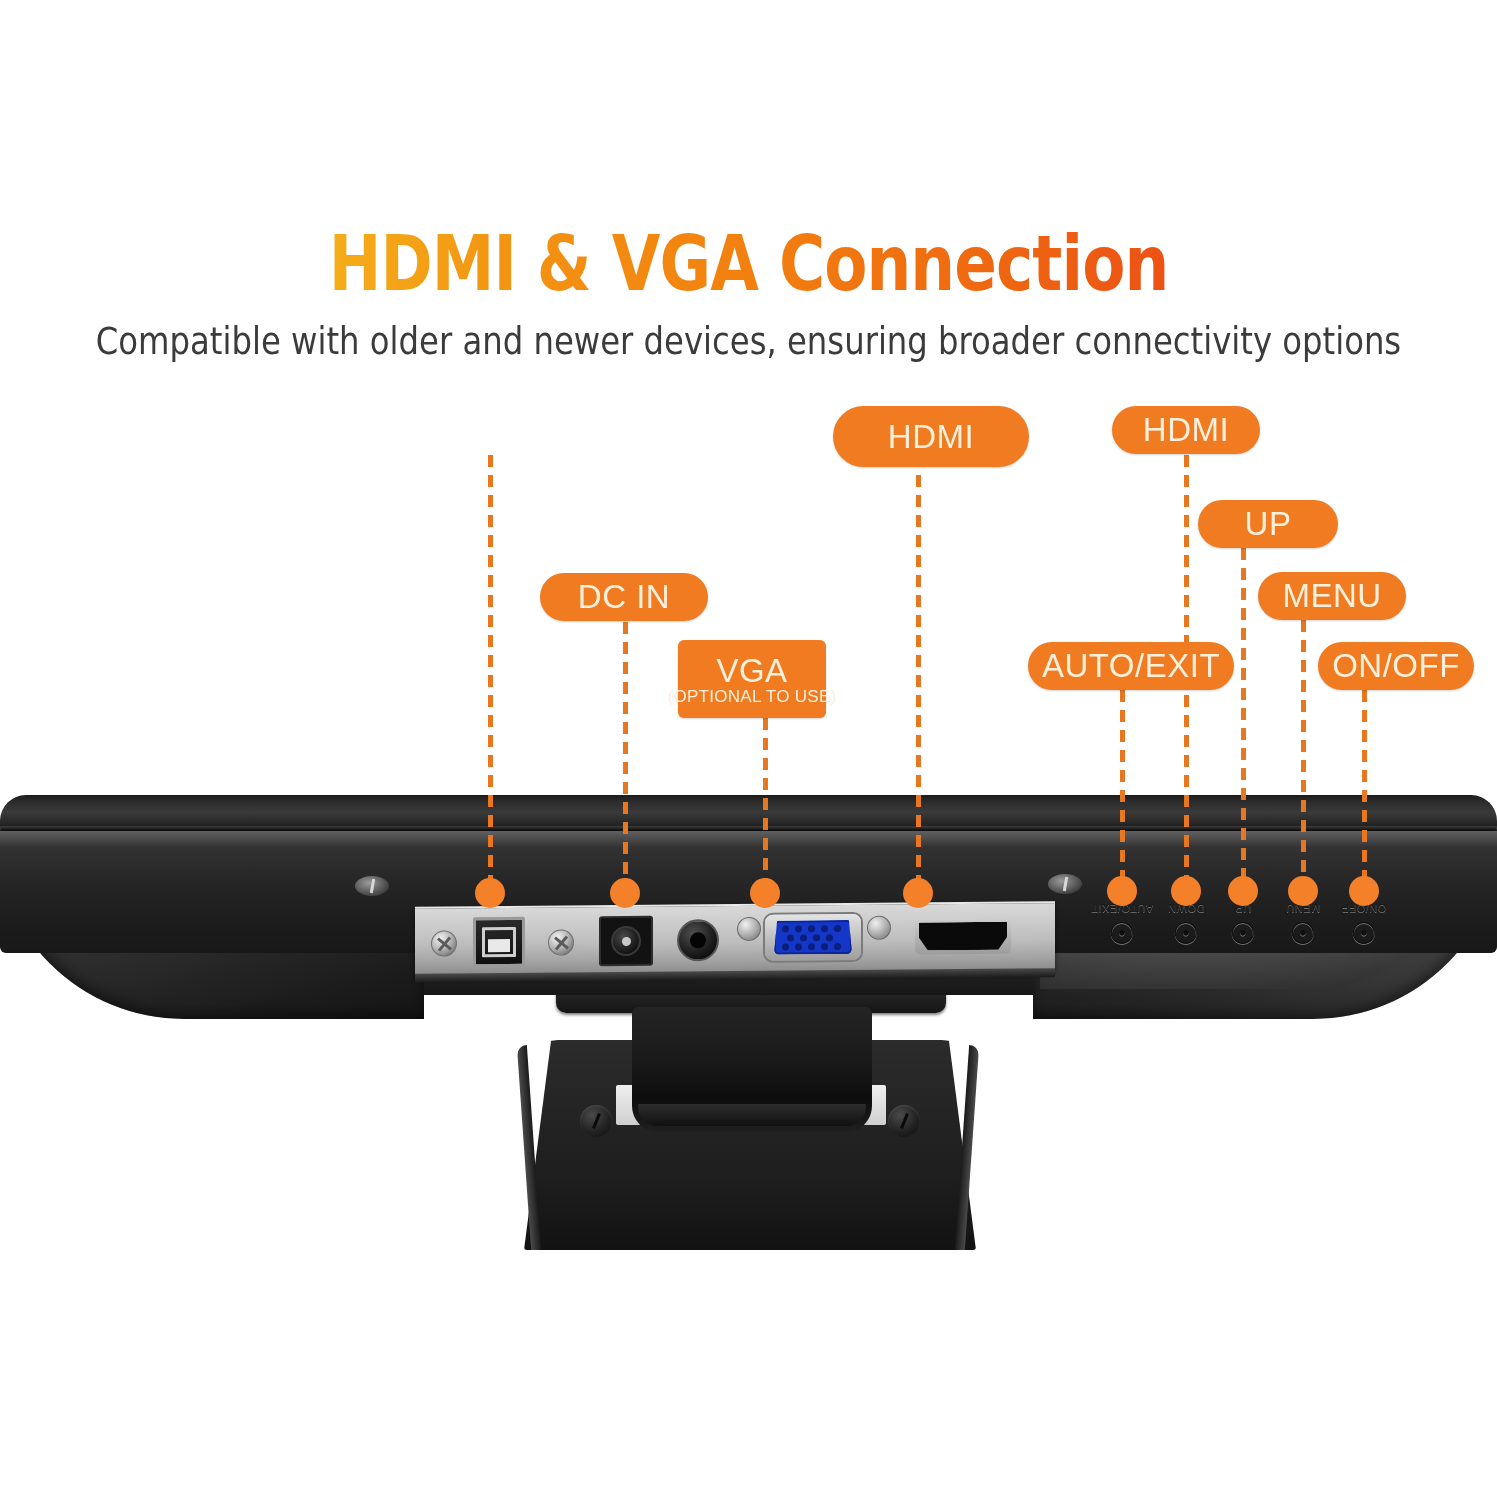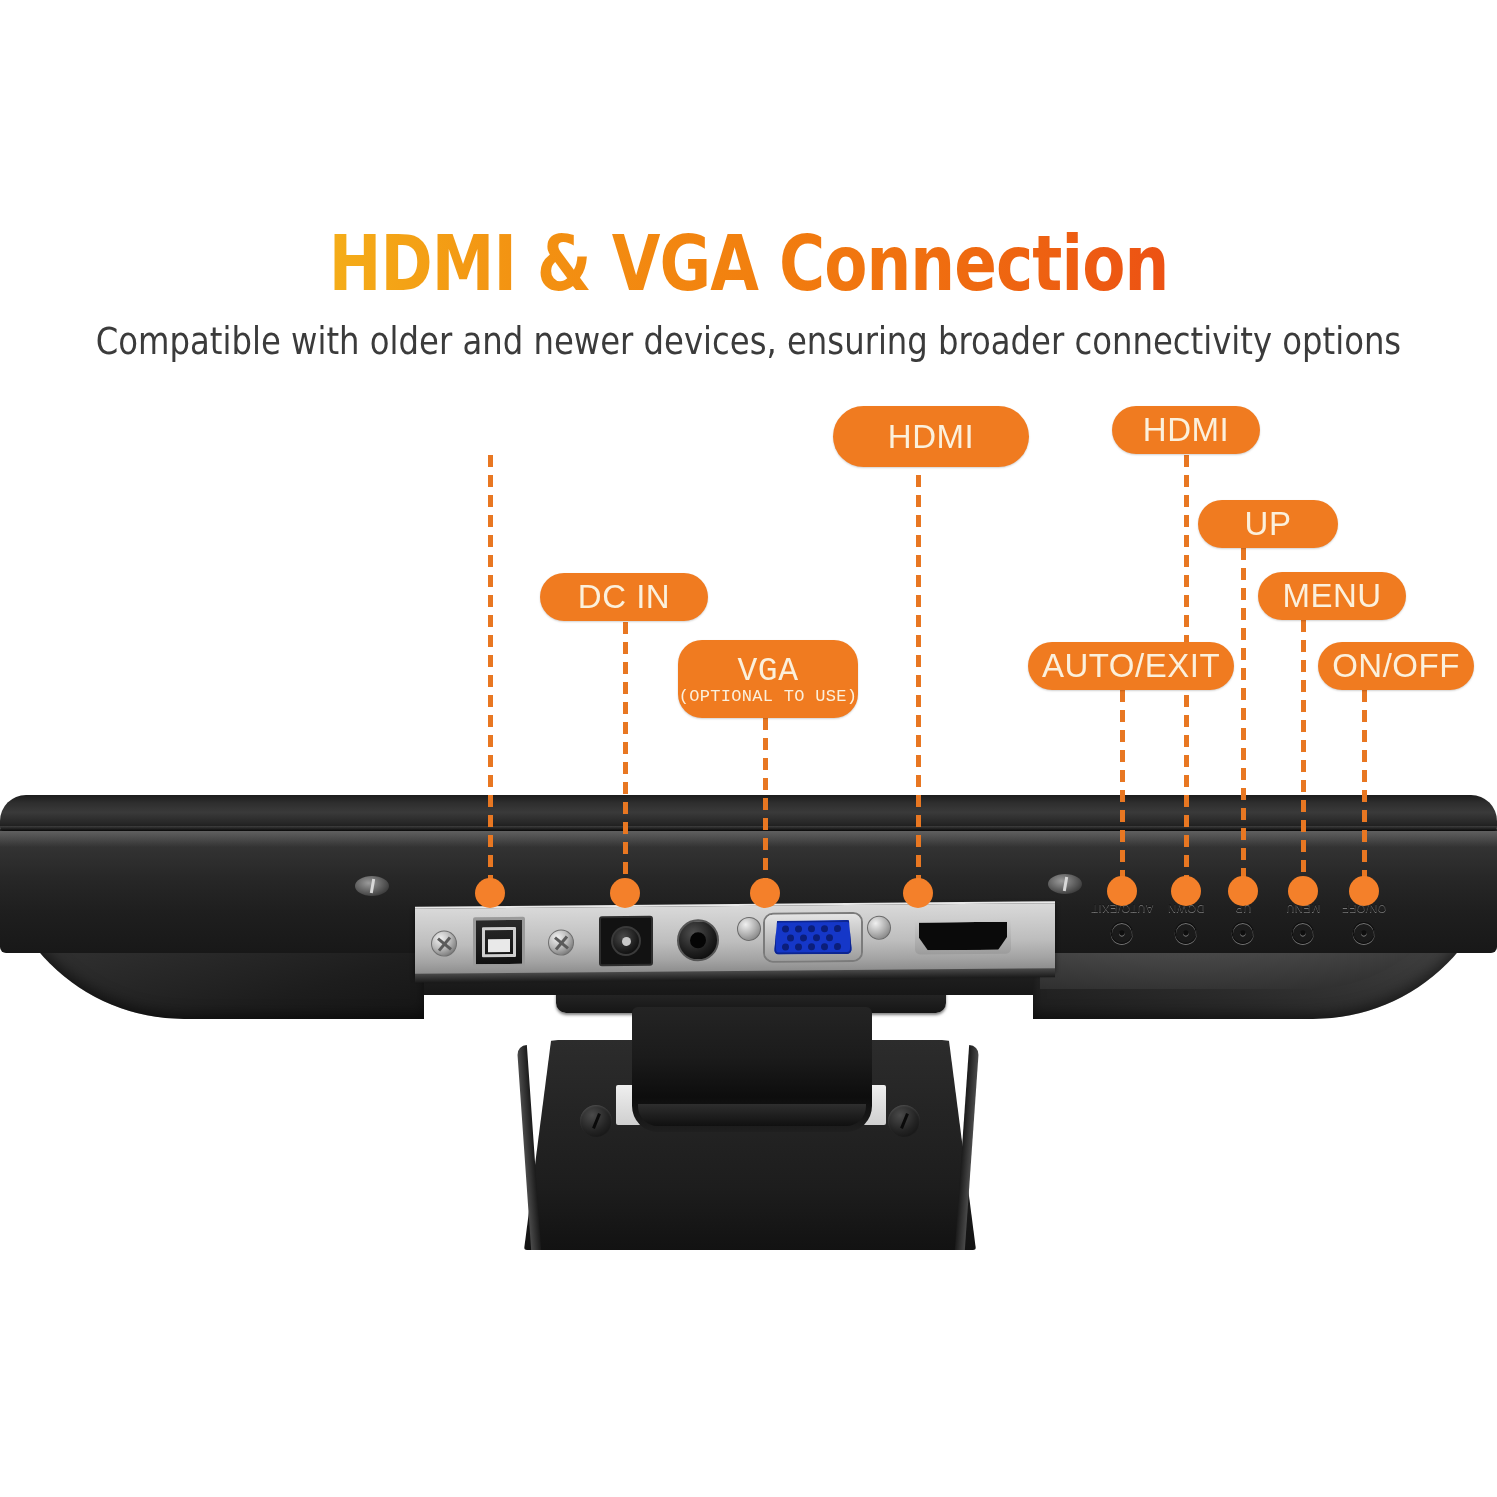--- a/index.html
+++ b/index.html
@@ -338,21 +338,21 @@
   <div class="leader" style="left:1241px;top:548px;height:344px;"></div>
   <div class="leader" style="left:1301px;top:620px;height:272px;"></div>
   <div class="leader" style="left:1120px;top:690px;height:202px;"></div>
   <div class="leader" style="left:1362px;top:690px;height:202px;"></div>
 
 
   <div class="badge" style="left:540px;top:573px;width:168px;height:48px;">
     <span>DC  IN</span>
   </div>
 
-  <div class="badge" style="left:678px;top:640px;width:180px;height:78px;border-radius:24px;font-family:Liberation Mono, monospace;">
+  <div class="badge" style="left:678px;top:640px;width:148px;height:78px;border-radius:6px;">
     <span>VGA</span>
     <span class="sub">(OPTIONAL TO USE)</span>
   </div>
 
   <div class="badge" style="left:833px;top:406px;width:196px;height:61px;">
     <span>HDMI</span>
   </div>
 
   <div class="badge" style="left:1112px;top:406px;width:148px;height:48px;">
     <span>HDMI</span>

